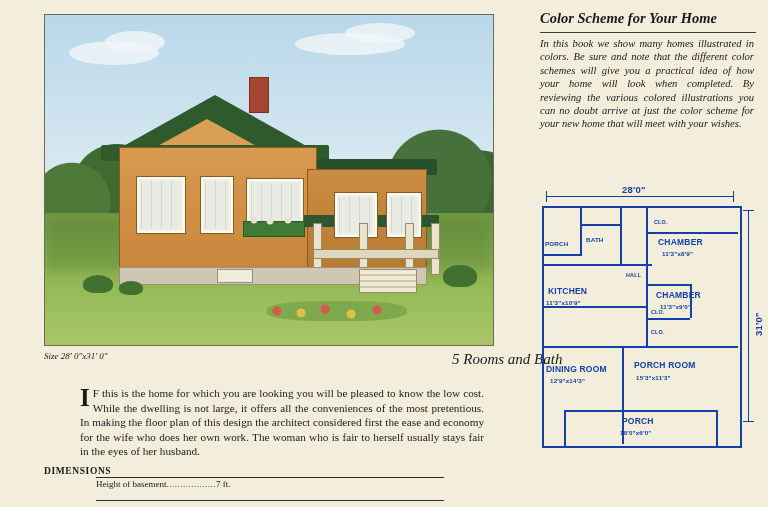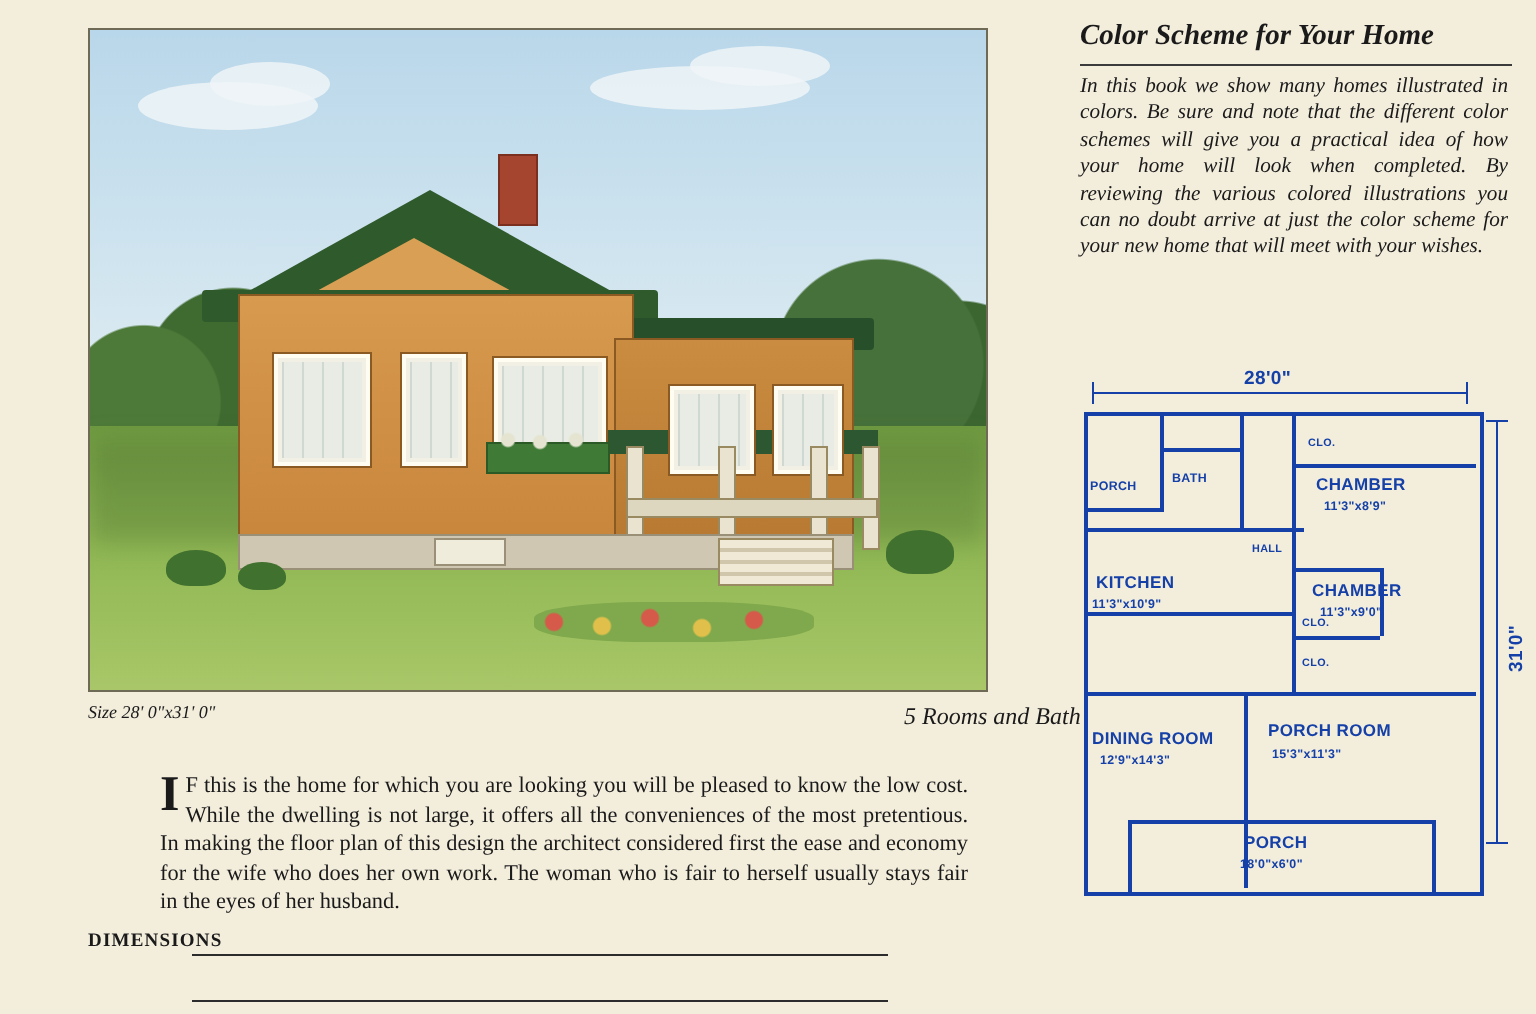--- a/index.html
+++ b/index.html
@@ -89,21 +89,21 @@
   .s3{left:398px;top:250px;width:34px;height:22px;}
   .flowerbed{position:absolute;left:222px;top:286px;width:140px;height:20px;
     background:radial-gradient(circle at 10px 10px,#d65a4a 4px,transparent 5px),
                radial-gradient(circle at 34px 12px,#e0c04a 4px,transparent 5px),
                radial-gradient(circle at 58px 8px,#d65a4a 4px,transparent 5px),
                radial-gradient(circle at 84px 13px,#e0c04a 4px,transparent 5px),
                radial-gradient(circle at 110px 9px,#d65a4a 4px,transparent 5px),
                #7fa94c;border-radius:40%;}
 
   .cap-size{position:absolute;left:44px;top:351px;font-size:9px;font-style:italic;}
-  .cap-rooms{position:absolute;left:452px;top:351px;font-size:12px;font-style:italic;}
+  .cap-rooms{position:absolute;left:452px;top:351px;font-size:15px;font-style:italic;}
   .design-title{position:absolute;left:44px;top:346px;width:448px;text-align:center;
     font-size:16px;font-weight:bold;letter-spacing:.3px;}
 
   
   .bodytext{position:absolute;left:80px;top:386px;width:404px;font-size:11.2px;line-height:14.6px;text-align:justify;}
   .dropcap{float:left;font-size:25px;line-height:20px;font-weight:bold;padding:2px 3px 0 0;}
 
   .dim-title{position:absolute;left:44px;top:466px;width:448px;text-align:left;font-size:9.5px;font-weight:bold;letter-spacing:.6px;}
   .dim-rule-top{position:absolute;left:96px;top:477px;width:348px;border-top:1px solid #2c2c2c;}
   .dim-rule-bot{position:absolute;left:96px;top:500px;width:348px;border-top:1px solid #2c2c2c;}
@@ -194,20 +194,23 @@
   <div class="cap-rooms">5 Rooms and Bath</div>
 
   <div class="bodytext">
     <span class="dropcap">I</span><span>F this is the home for which you are looking you will be pleased to know the low cost. While the dwelling is not large, it offers all the conveniences of the most pretentious. In making the floor plan of this design the architect considered first the ease and economy for the wife who does her own work. The woman who is fair to herself usually stays fair in the eyes of her husband.</span>
   </div>
 
   <div class="dim-title">DIMENSIONS</div>
   <div class="dim-rule-top"></div>
   <div class="dims">
     <div class="col">
+      <div>
+        <span>Height of basement</span><span class="dots">..................</span><span>7 ft.</span>
+      </div>
     </div>
   </div>
   <div class="dim-rule-bot"></div>
 
   <div class="rt-title">Color Scheme for Your Home</div>
   <div class="rt-rule"></div>
   <div class="rt-text">In this book we show many homes illustrated in colors.  Be sure and note that the different color schemes will give you a practical idea of how your home will look when completed.  By reviewing the various colored illustrations you can no doubt arrive at just the color scheme for your new home that will meet with your wishes.</div>
 
   <div class="plan">
 

